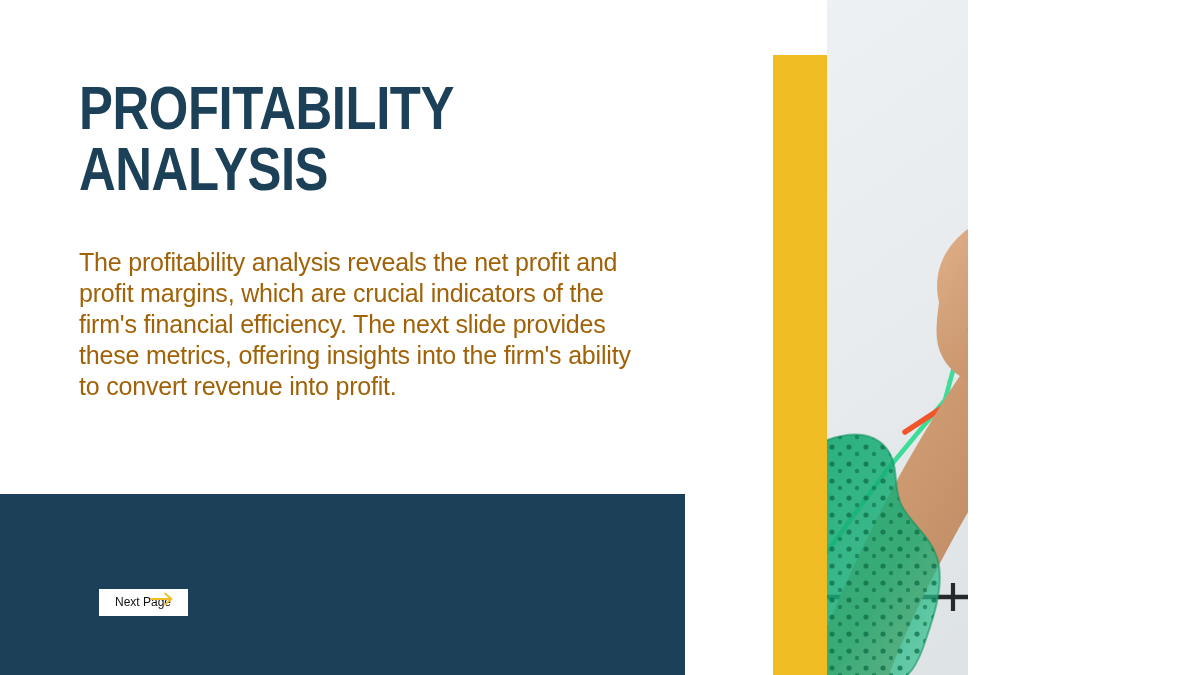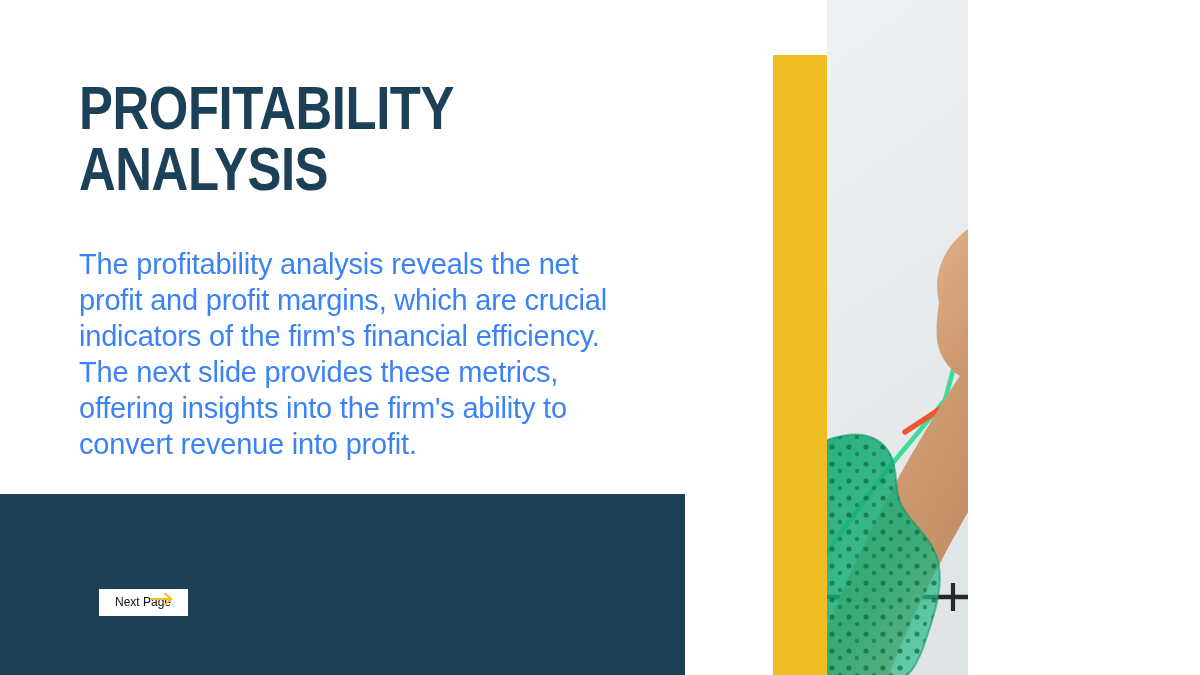--- a/index.html
+++ b/index.html
@@ -16,21 +16,21 @@
     font-family:"Liberation Sans Narrow","Liberation Sans", sans-serif;
     font-weight:700; font-size:62px; line-height:0.98;
     letter-spacing:-0.5px; color:#1b4057;
     text-transform:uppercase;
     transform:scaleX(0.82); transform-origin:left top;
   }
   .title .line { display:block; white-space:nowrap; }
 
   .body-text {
     position:absolute; left:79px; top:247px; width:552px;
-    font-size:29px; line-height:1.24; color:#3b82f6; font-weight:400;
+    font-size:25px; line-height:1.24; color:#a16207; font-weight:400;
     letter-spacing:-0.2px;
   }
 
   
   .navy-panel {
     position:absolute; left:0; top:494px; width:685px; height:181px;
     background:#1b4057;
   }
   .next-btn {
     position:absolute; left:79px; top:589px;

